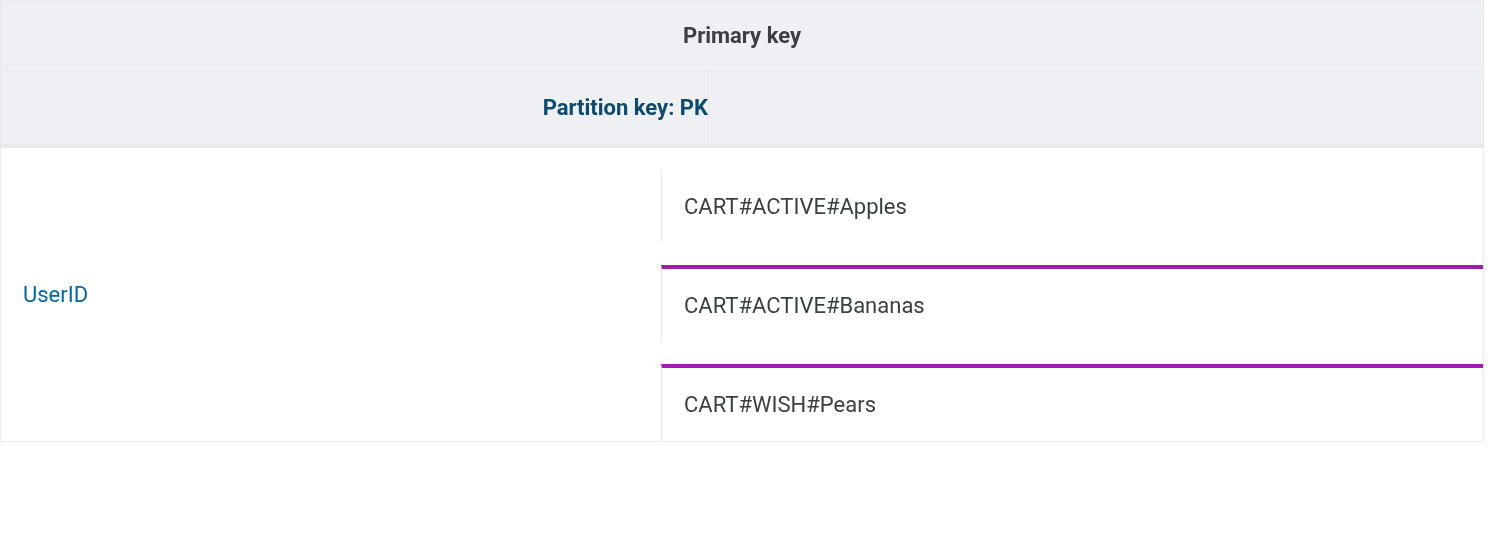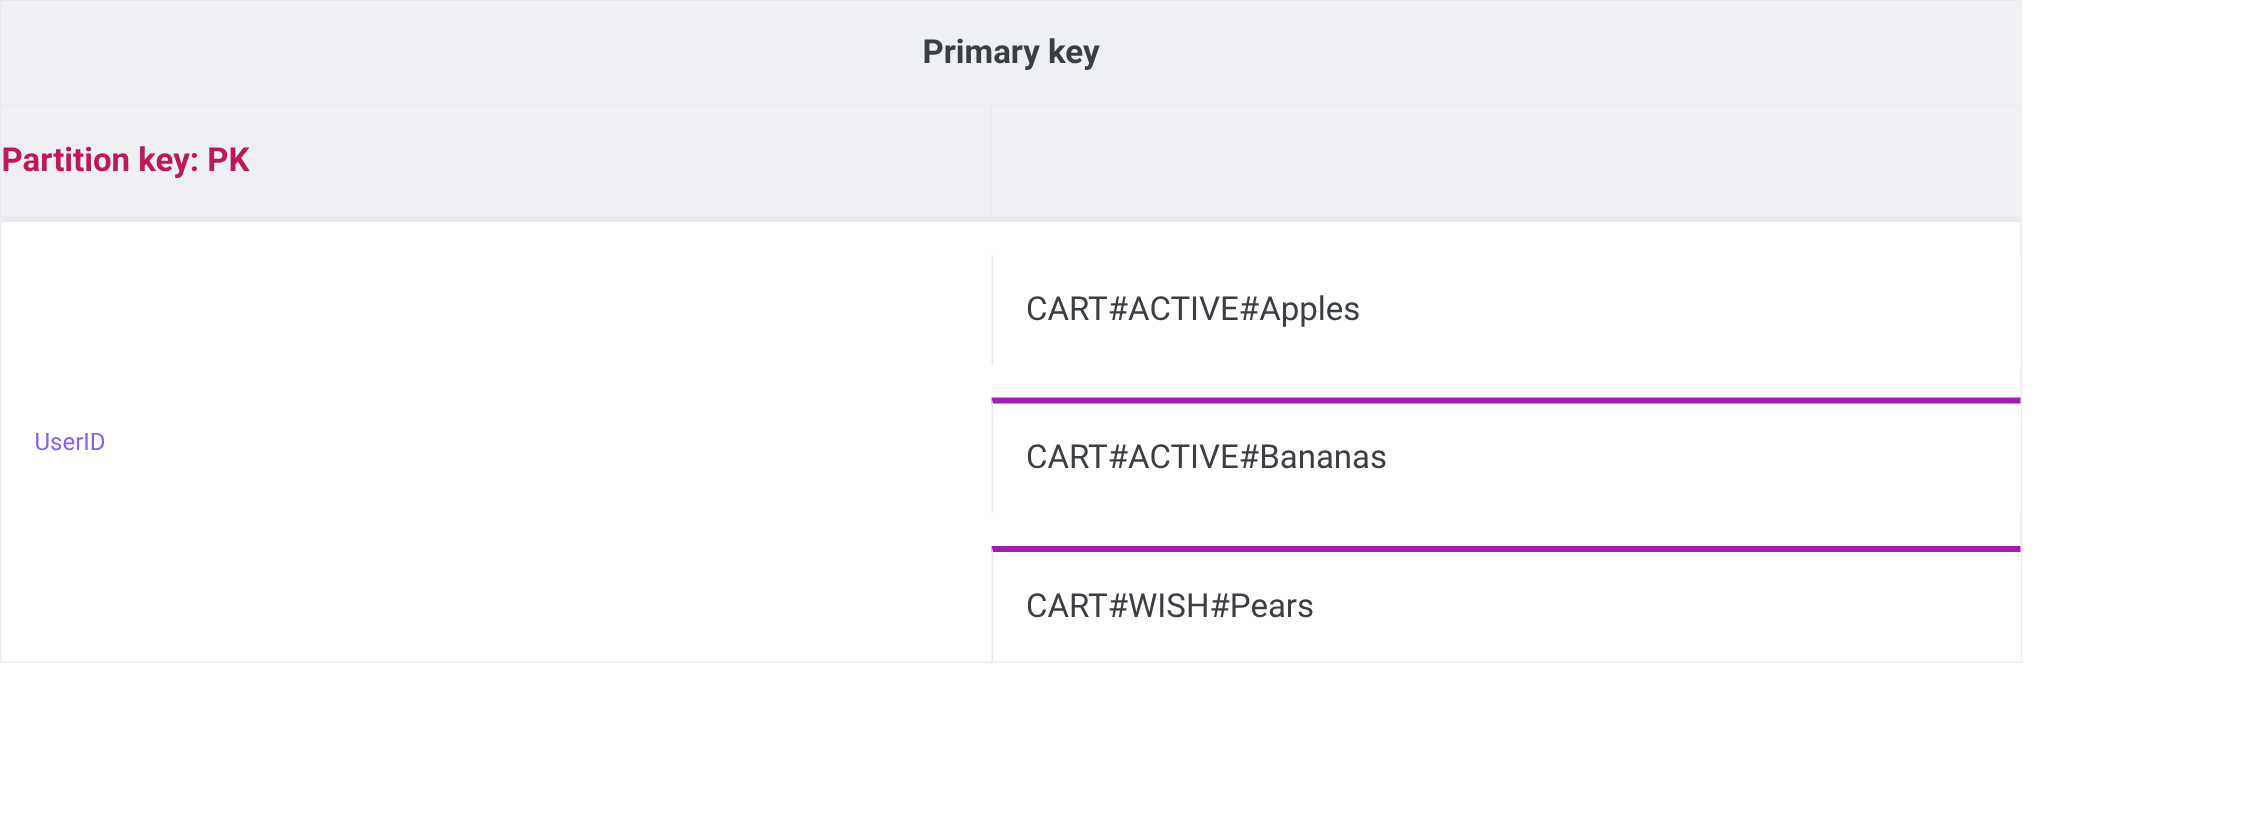--- a/index.html
+++ b/index.html
@@ -6,61 +6,62 @@
       box-sizing: border-box;
       margin: 0;
       padding: 0;
     }
     body {
       font-family: -apple-system, BlinkMacSystemFont, "Segoe UI", Roboto, Helvetica, Arial, sans-serif;
       background: #ffffff;
       padding: 0;
     }
     .table-container {
-      width: 1348px;
+      width: 1484px;
       border: 1px solid #e9e9ed;
     }
     .header-primary {
       background: #eff0f3;
       text-align: center;
       padding: 22px 0;
       font-weight: 700;
       font-size: 22px;
       color: #3b3f44;
       border-bottom: 1px solid #e9e9ed;
     }
     .header-row {
       display: flex;
       background: #eff0f3;
     }
     .header-cell {
-      text-align: left;
+      text-align: right;
       padding: 24px 0;
       font-weight: 700;
       font-size: 22px;
-      color: #be185d;
+      color: #0c4a6e;
+      margin-left: 48px;
     }
     .header-partition {
       width: 660px;
       border-right: 1px solid #e9e9ed;
     }
     .header-sort {
       flex: 1;
     }
     .body-row {
       display: flex;
       border-top: 4px solid #e9e9ed;
     }
     .partition-cell {
       width: 660px;
       display: flex;
       align-items: center;
       padding: 0 22px;
-      font-size: 16px;
-      color: #8b5cf6;
+      font-size: 22px;
+      color: #0369a1;
       background: #ffffff;
     }
     .sort-column {
       flex: 1;
       display: flex;
       flex-direction: column;
     }
     .sort-cell {
       padding: 24px 22px;
       font-size: 22px;

